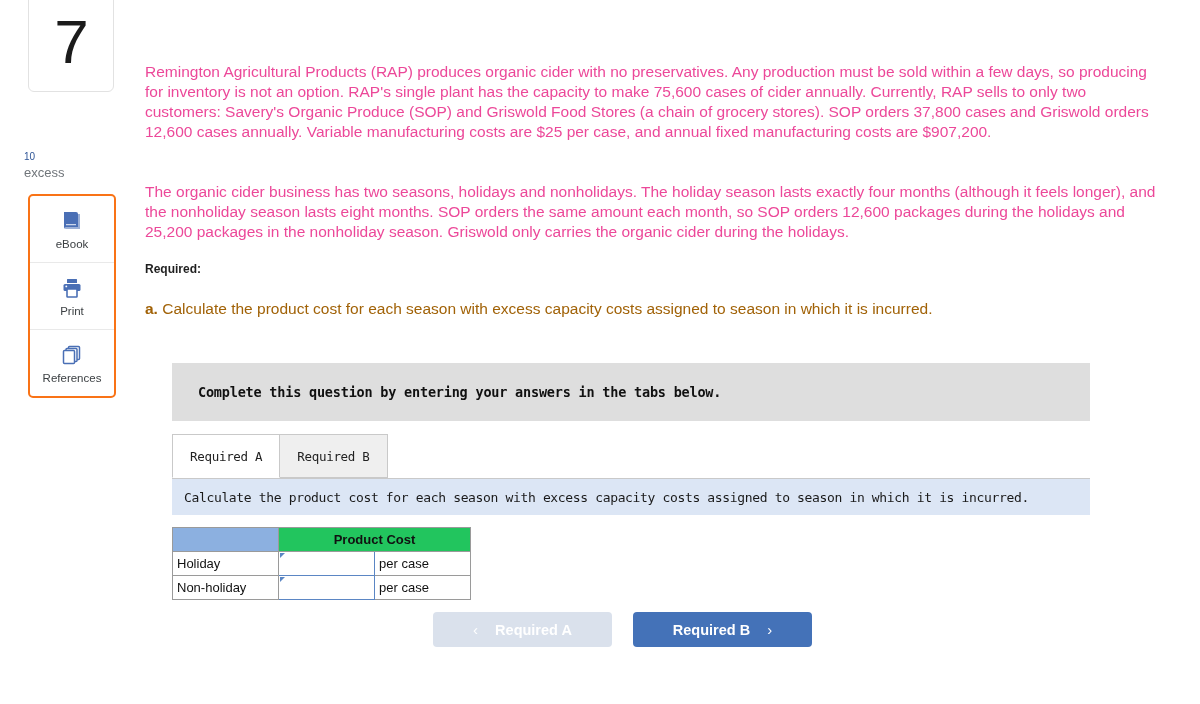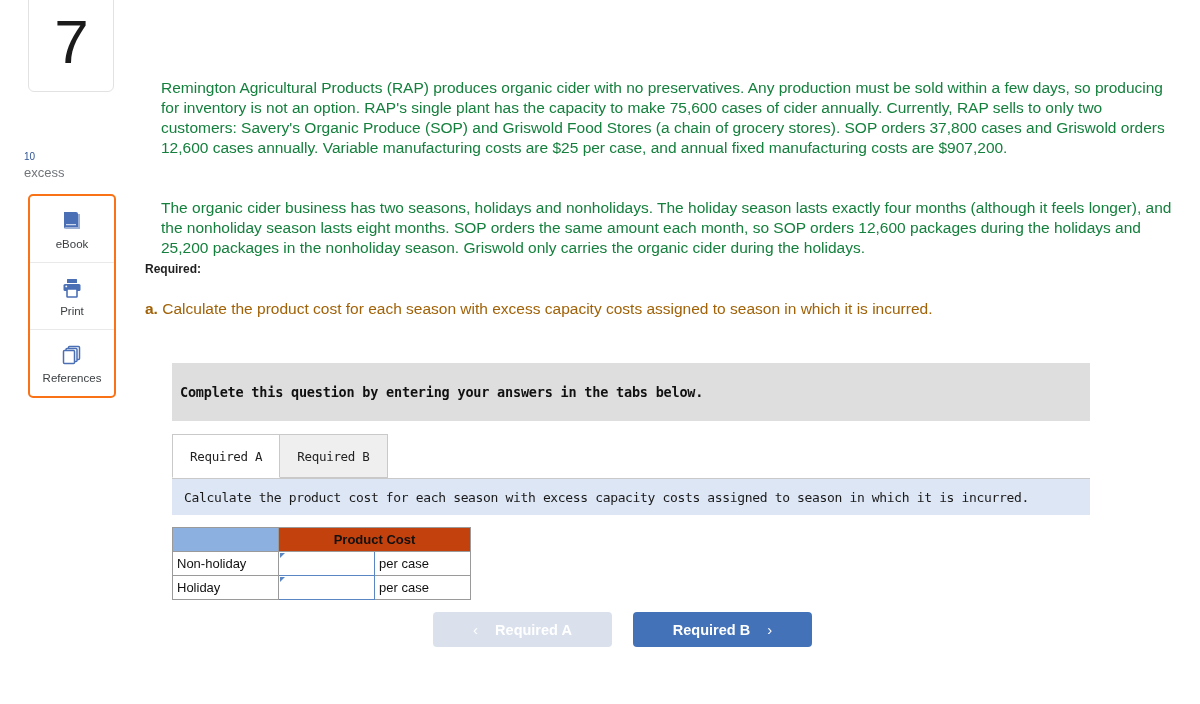--- a/index.html
+++ b/index.html
@@ -90,24 +90,24 @@
 
   
   #main {
     position: absolute;
     left: 140px;
     top: 0;
     width: 1060px;
     height: 704px;
   }
   p.body-text {
-    margin: 16px;
+    margin: 0;
     font-size: 15.5px;
     line-height: 1.29;
-    color: #15803d;
+    color: #ec4899;
     width: 1020px;
   }
   #para1 { position: absolute; top: 62px; left: 5px; }
   #para2 { position: absolute; top: 182px; left: 5px; }
 
   .required-head {
     position: absolute;
     top: 262px; left: 5px;
     font-size: 12px;
     font-weight: 700;
@@ -131,21 +131,21 @@
     position: absolute;
     top: 363px;
     left: 32px;
     width: 918px;
   }
   .complete-banner {
     background: #dedede;
     height: 58px;
     display: flex;
     align-items: center;
-    padding-left: 8px;
+    padding-left: 26px;
     box-sizing: border-box;
   }
   .complete-banner span {
     font-family: "DejaVu Sans Mono", monospace;
     font-size: 13.5px;
     font-weight: 700;
     color: #111111;
     letter-spacing: -0.2px;
   }
   .tabs-row {
@@ -204,21 +204,21 @@
   }
   .answer-table td {
     border: 1px solid #9a9a9a;
     height: 24px;
     padding: 0 4px;
     box-sizing: border-box;
     color: #111;
     font-family: "Liberation Sans", sans-serif;
   }
   .th-blank { width: 106px; background: #8cb0e0; }
-  .th-cost  { width: 192px; background: #c2410c; text-align: center;
+  .th-cost  { width: 192px; background: #22c55e; text-align: center;
               font-weight: 700; color: #0f0f0f; font-size: 13px; }
   .lbl-cell { width: 106px; background: #fff; }
   .unit-cell { width: 96px; background: #fff; }
   .input-cell {
     width: 96px;
     padding: 0 !important;
     background: #fff;
     position: relative;
     border: 1.5px solid #5b86c4 !important;
   }
@@ -362,29 +362,29 @@
       <span>Calculate the product cost for each season with excess capacity costs assigned to season in which it is incurred.</span>
     </div>
 
     <table class="answer-table">
       <tbody>
         <tr>
           <td class="th-blank"></td>
           <td class="th-cost" colspan="2">Product Cost</td>
         </tr>
         <tr>
-          <td class="lbl-cell">Non-holiday</td>
+          <td class="lbl-cell">Holiday</td>
           <td class="input-cell">
             <span class="tri"></span>
             <input class="cell-input" type="text" value="" style="">
           </td>
           <td class="unit-cell">per case</td>
         </tr>
         <tr>
-          <td class="lbl-cell">Holiday</td>
+          <td class="lbl-cell">Non-holiday</td>
           <td class="input-cell">
             <span class="tri"></span>
             <input class="cell-input" type="text" value="" style="">
           </td>
           <td class="unit-cell">per case</td>
         </tr>
       </tbody>
     </table>
 
   </div>

